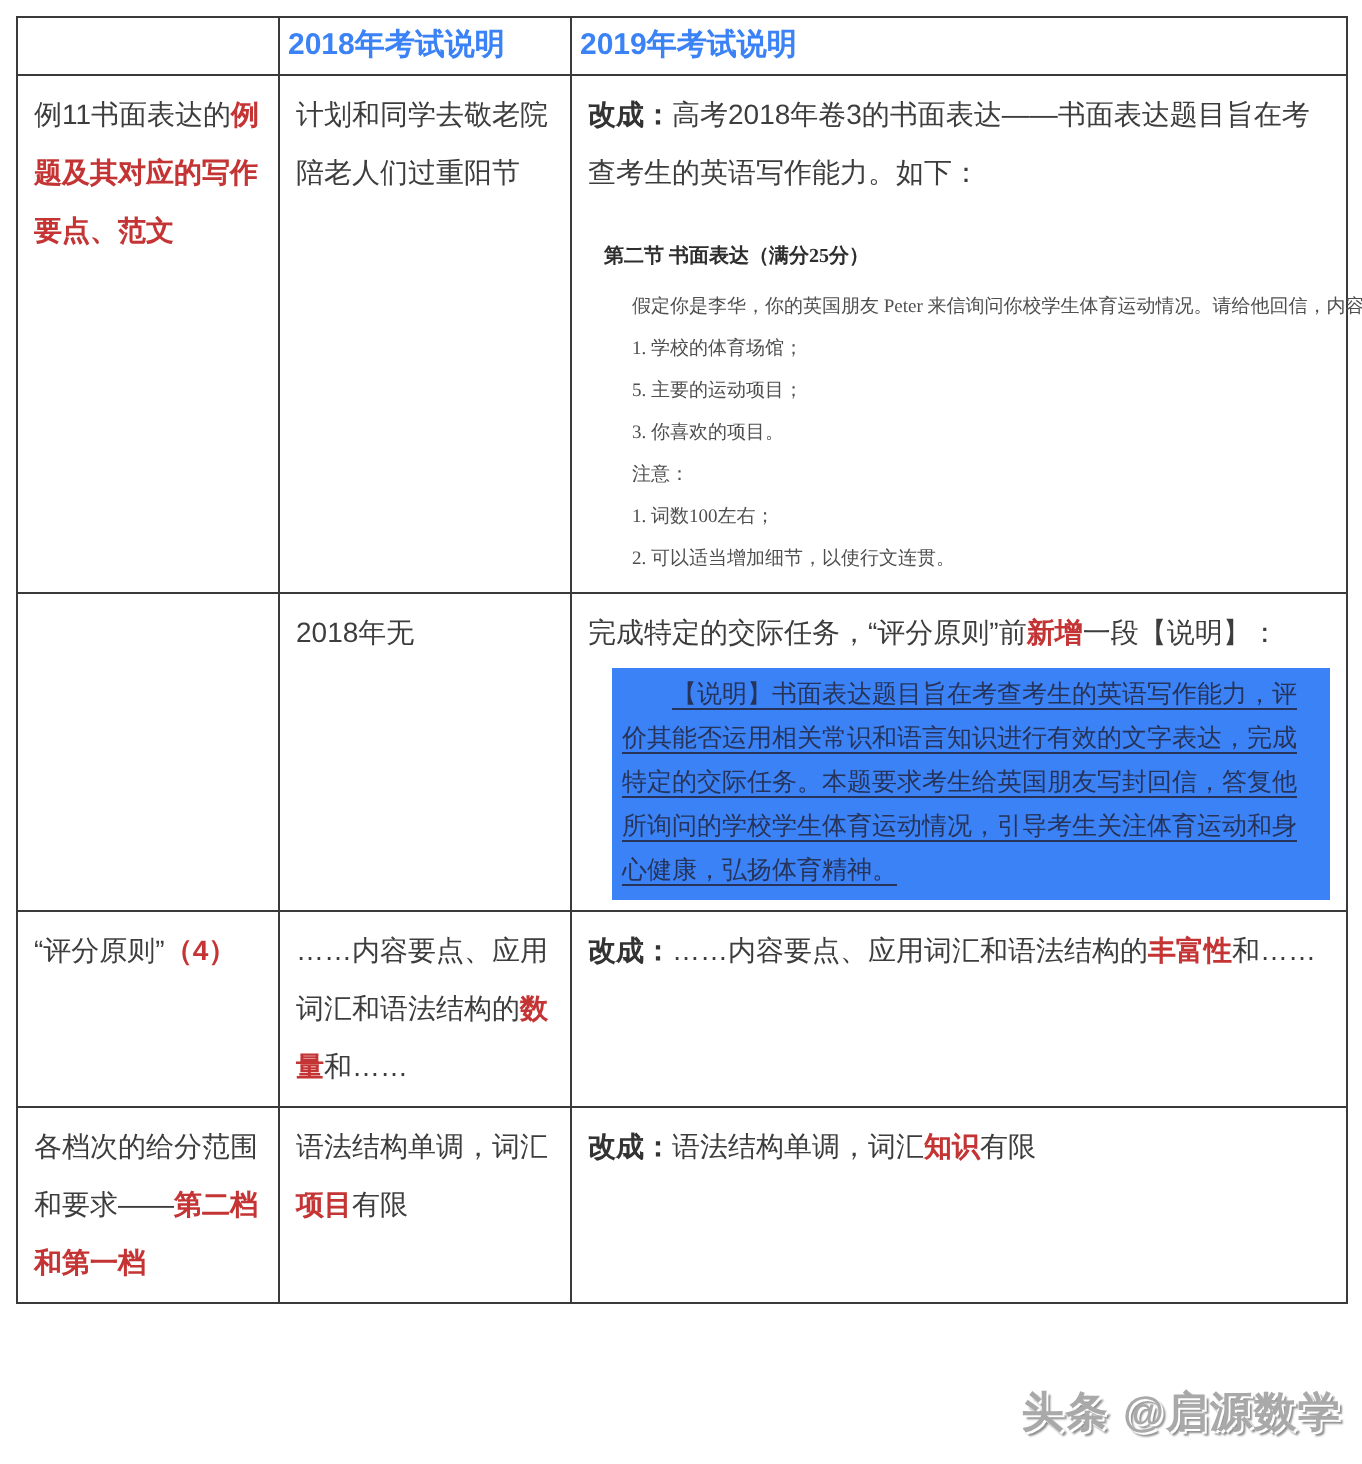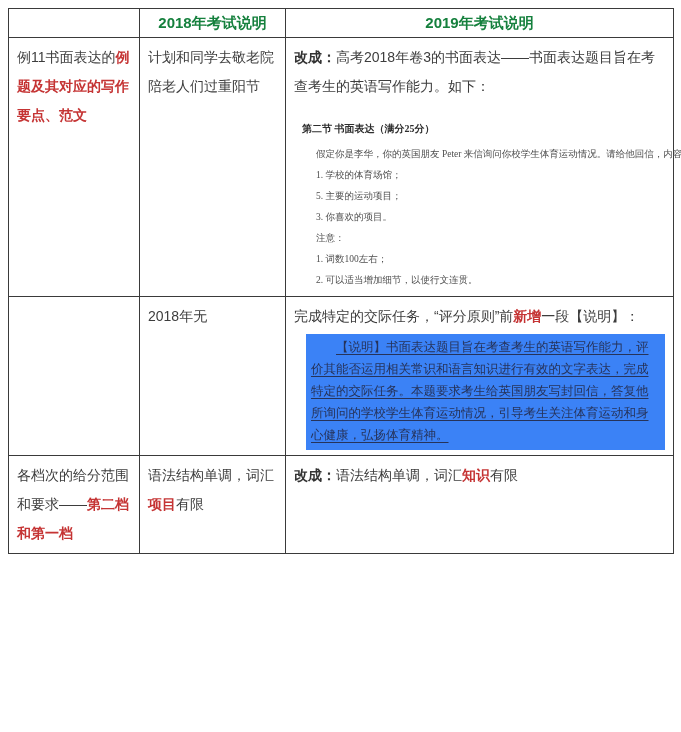--- a/index.html
+++ b/index.html
@@ -5,21 +5,21 @@
   * { box-sizing: border-box; }
   html,body { margin:0; padding:0; background:#ffffff; }
   body { width:681px; height:732px; font-family:"Liberation Sans","DejaVu Sans",sans-serif; }
   .page { position:relative; width:681px; height:732px; background:#fff; overflow:hidden; }
 
   table.cmp { position:absolute; left:8px; top:8px; width:666px; border-collapse:collapse; table-layout:fixed; }
   .cmp td, .cmp th { border:1.5px solid #3a3a3a; vertical-align:top; padding:5px 8px; font-size:14px; color:#3d3d3d; line-height:29px; font-weight:normal; text-align:left; }
   col.c1 { width:131px; }
   col.c2 { width:146px; }
 
-  .cmp th { text-align:center; font-weight:bold; font-size:15px; padding:2px 4px; line-height:24px; height:28px; color:#15803d; }
+  .cmp th { font-weight:bold; font-size:15px; padding:2px 4px; line-height:24px; height:28px; color:#3b82f6; }
 
   .lbl { text-align:justify; }
   .center { text-align:center; }
   .vmid { vertical-align:middle; }
   .red { color:#c53434; font-weight:bold; }
   .bold { font-weight:bold; color:#333; }
 
   tr.r1 td { height:77px; }
   tr.r2 td { height:236px; }
   tr.r3 td { height:144px; }
@@ -85,29 +85,41 @@
         <span>2018年无</span>
       </td>
       <td>
         <div>
           <span>完成特定的交际任务，“评分原则”前</span><span class="red">新增</span><span>一段【说明】：</span>
         </div>
         <div class="highlight">【说明】书面表达题目旨在考查考生的英语写作能力，评价其能否运用相关常识和语言知识进行有效的文字表达，完成特定的交际任务。本题要求考生给英国朋友写封回信，答复他所询问的学校学生体育运动情况，引导考生关注体育运动和身心健康，弘扬体育精神。</div>
       </td>
     </tr>
 
+    <tr class="r4">
+      <td class="lbl">
+        <span>“评分原则”</span><span class="red">（4）</span>
+      </td>
+      <td class="lbl">
+        <span>……内容要点、应用词汇和语法结构的</span><span class="red">数量</span><span>和……</span>
+      </td>
+      <td>
+        <span class="bold">改成：</span><span>……内容要点、应用词汇和语法结构的</span><span class="red">丰富性</span><span>和……</span>
+      </td>
+    </tr>
 
     <tr class="r5">
       <td class="lbl">
         <span>各档次的给分范围和要求——</span><span class="red">第二档和第一档</span>
       </td>
       <td class="lbl">
         <span>语法结构单调，词汇</span><span class="red">项目</span><span>有限</span>
       </td>
       <td>
         <span class="bold">改成：</span><span>语法结构单调，词汇</span><span class="red">知识</span><span>有限</span>
       </td>
     </tr>
 
   </tbody>
     </table>
 
+  <div class="watermark">头条 @启源数学</div>
 </div>
 
 </body></html>

